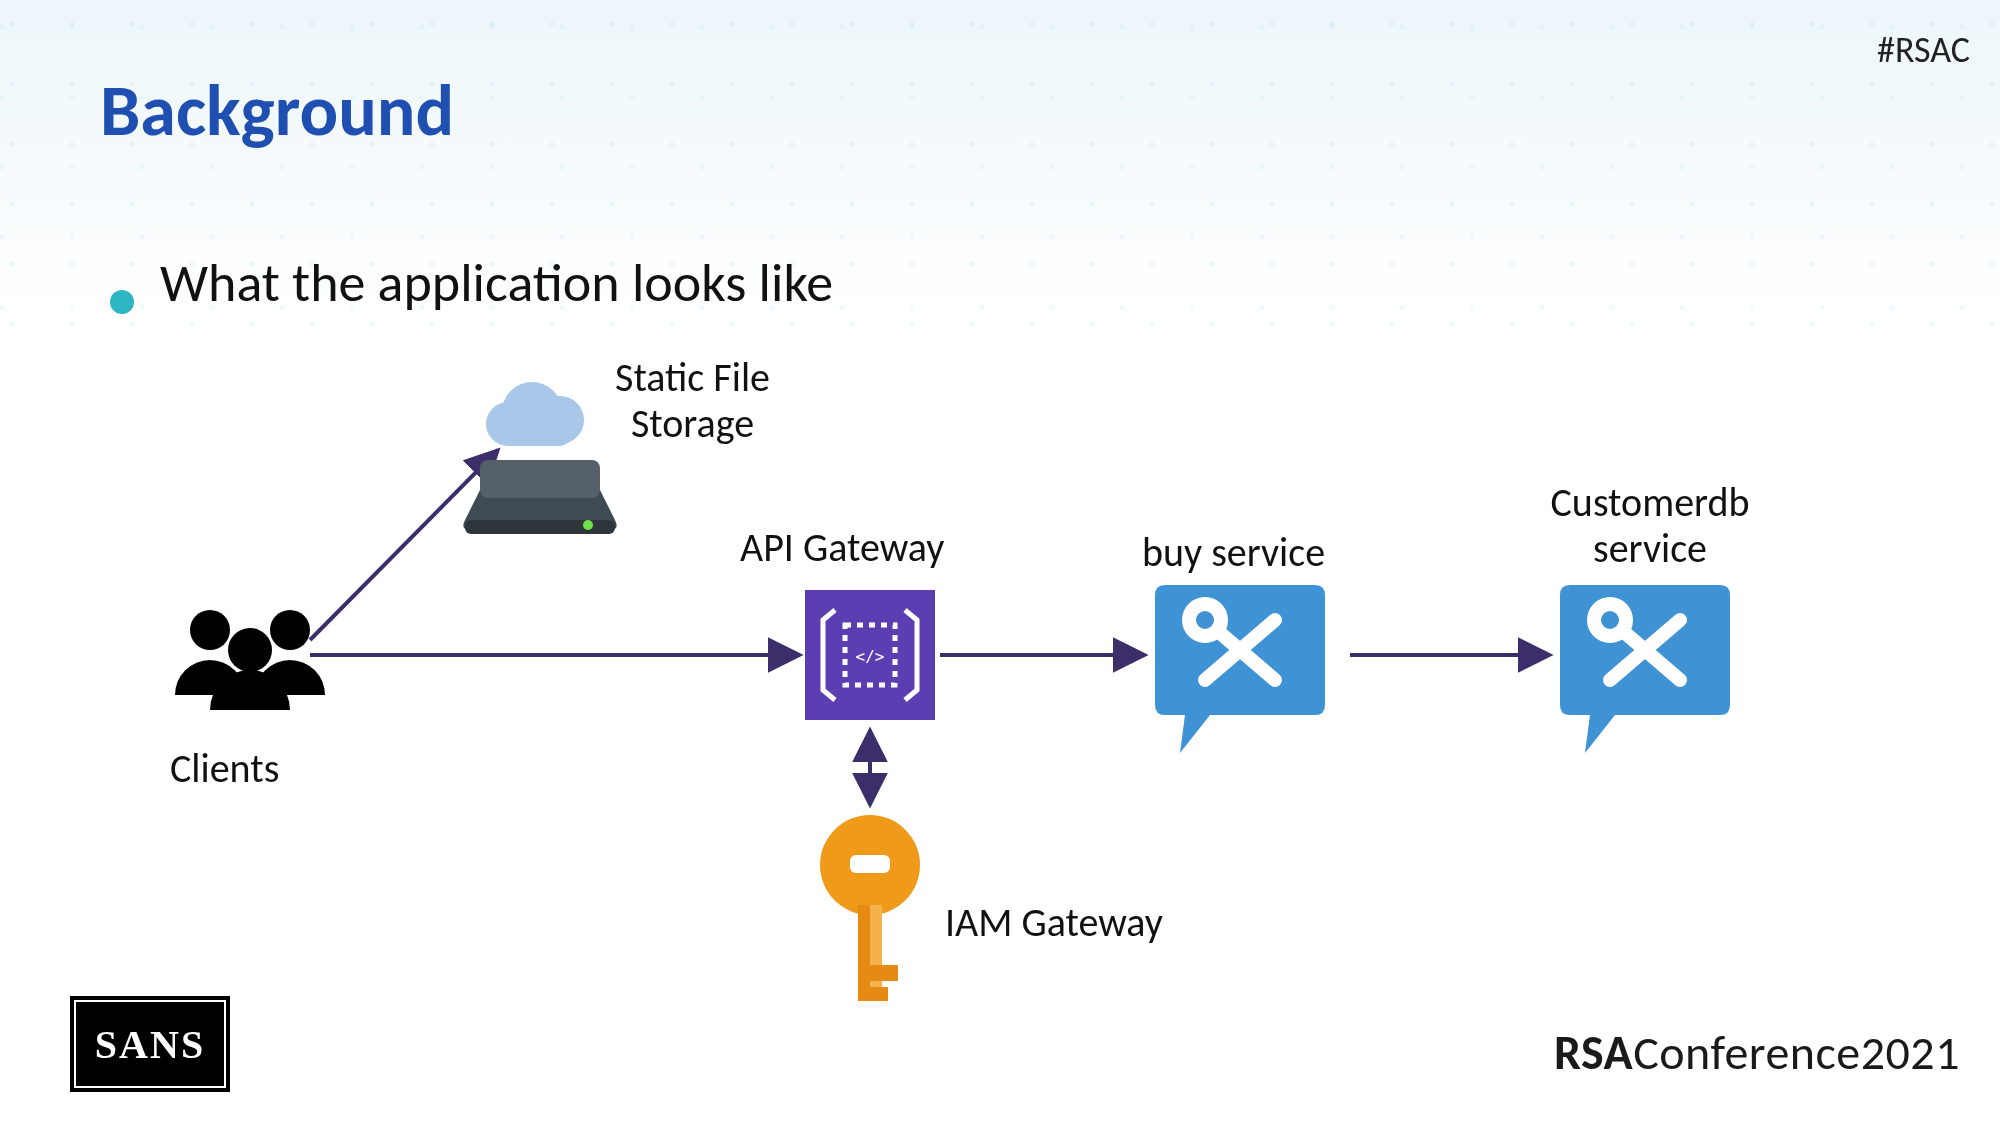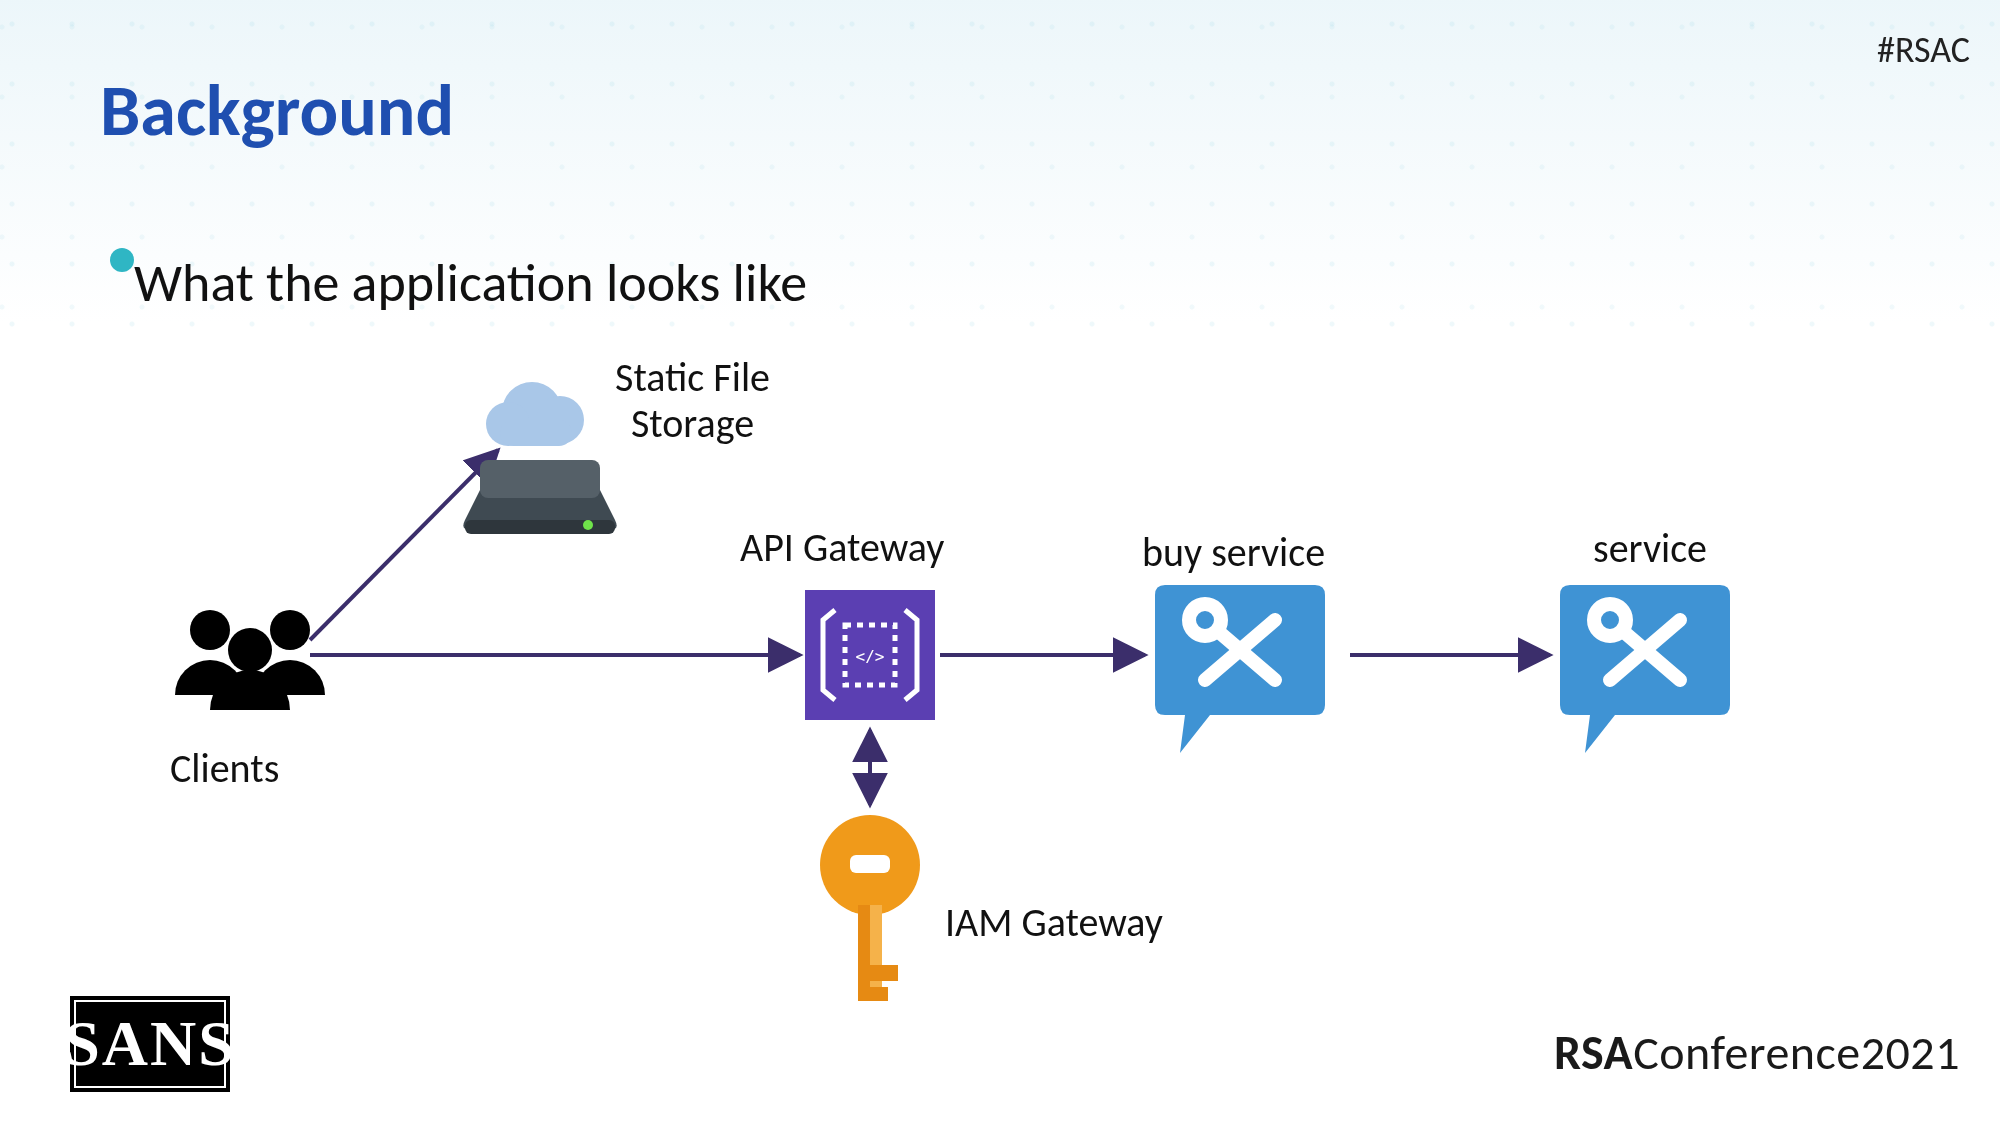--- a/index.html
+++ b/index.html
@@ -35,21 +35,22 @@
     left: 100px;
     font-size: 72px;
     font-weight: 700;
     color: #1f4fb0;
   }
   .bullet-row {
     position: absolute;
     top: 250px;
     left: 110px;
     display: flex;
-    align-items: flex-start;
+    align-items: flex-end;
+    gap: 26px;
   }
   .bullet-dot {
     width: 24px; height: 24px;
     border-radius: 50%;
     background: #2fb6c4;
     flex: 0 0 auto;
     position: relative;
     top: -2px;
   }
   .bullet-text {
@@ -74,21 +75,21 @@
     position: absolute;
     left: 70px;
     bottom: 30px;
     width: 160px;
     height: 96px;
     background: #000;
     color: #fff;
     font-family: Georgia, "Times New Roman", serif;
     font-weight: 700;
     letter-spacing: 2px;
-    font-size: 64px;
+    font-size: 40px;
     display: flex;
     align-items: center;
     justify-content: center;
     box-shadow: inset 0 0 0 4px #000, inset 0 0 0 6px #fff;
   }
   .rsa-logo {
     position: absolute;
     right: 40px;
     bottom: 40px;
     font-size: 48px;
@@ -202,21 +203,21 @@
 <div class="node-label" style="left:615px; top:355px; text-align:center;">
   <span>Static File</span><br>
   <span>Storage</span>
 </div>
 
 <div class="node-label" style="left:740px; top:525px;">API Gateway</div>
 
 <div class="node-label" style="left:1130px; top:530px;margin-left:12px;">buy service</div>
 
 <div class="node-label" style="left:1520px; top:480px; width:260px;">
-  <br>
+  <span>Customerdb</span><br>
   <span>service</span>
 </div>
 
 <div class="node-label" style="left:945px; top:900px;">IAM Gateway</div>
 
 <div class="sans-badge">SANS</div>
 
 <div class="rsa-logo">
   <span class="bold">RSA</span><span class="light">Conference</span><span class="light">2021</span>
 </div>

